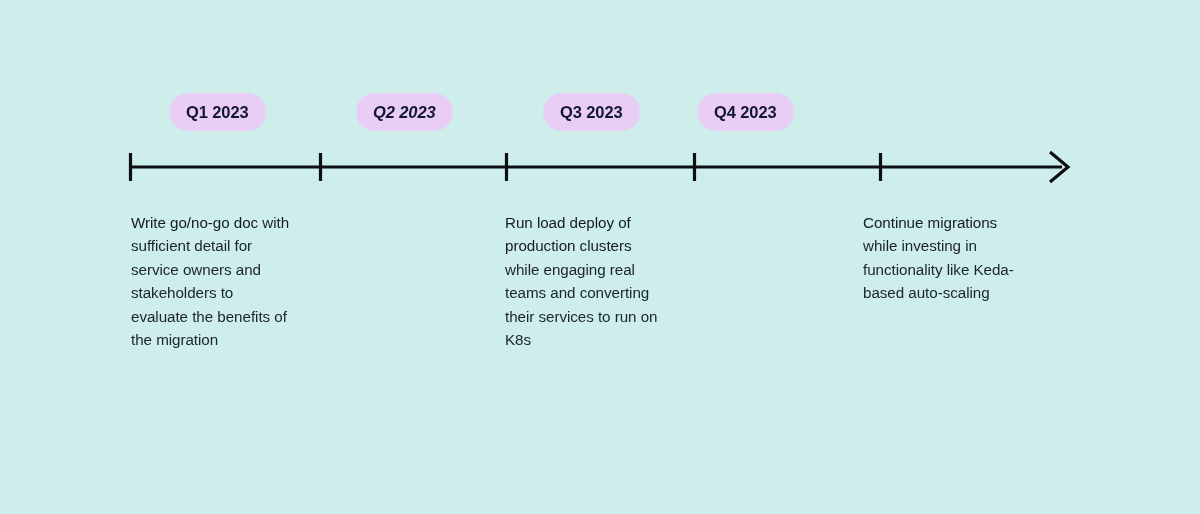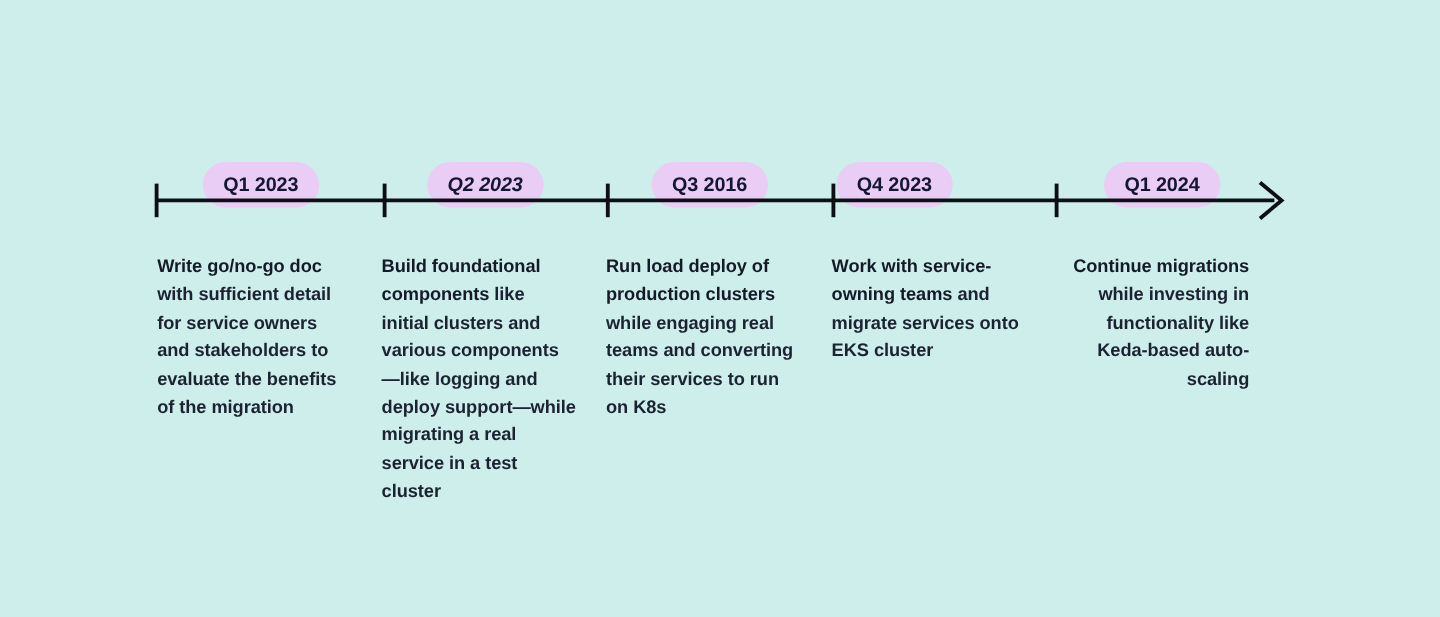--- a/index.html
+++ b/index.html
@@ -38,21 +38,20 @@
     border-radius: 19px;
     background: #eacdf4;
     color: #141733;
     font-size: 16.5px;
     font-weight: 700;
     letter-spacing: -0.1px;
     text-align: center;
     padding: 0 17px;
     white-space: nowrap;
     box-sizing: border-box;
-    margin-top: 42px;
   }
 
   
   .axis {
     position: absolute;
     left: 0;
     top: 0;
     width: 1200px;
     height: 514px;
     pointer-events: none;
@@ -69,38 +68,37 @@
   .col {
     position: absolute;
     top: 0;
     width: 162px;
     font-size: 15.2px;
     line-height: 23.4px;
     color: #1b2231;
     letter-spacing: -0.05px;
   }
   .col .lead {
-    font-weight: 700;
+    font-weight: 400;
     color: #141a28;
   }
   .col .rest {
-    font-weight: 700;
+    font-weight: 400;
   }
 </style>
 </head>
 <body>
 
 <div id="timeline-figure">
 
   <div class="pill-row">
     <div class="pill" style="left:40px;">Q1 2023</div>
     <div class="pill" style="left:227px;font-style:italic;">Q2 2023</div>
-    <div class="pill" style="left:414px;">Q3 2016</div>
+    <div class="pill" style="left:414px;">Q3 2023</div>
     <div class="pill" style="left:568px;">Q4 2023</div>
-    <div class="pill" style="left:791px;">Q1 2024</div>
   </div>
 
   <svg class="axis" viewBox="0 0 1200 514">
 
     <line x1="130" y1="167" x2="1062" y2="167" stroke="#0d0f14" stroke-width="3.2"></line>
 
     <line x1="130.5" y1="153" x2="130.5" y2="181" stroke="#0d0f14" stroke-width="3.2"></line>
     <line x1="320.5" y1="153" x2="320.5" y2="181" stroke="#0d0f14" stroke-width="3.2"></line>
     <line x1="506.5" y1="153" x2="506.5" y2="181" stroke="#0d0f14" stroke-width="3.2"></line>
     <line x1="694.5" y1="153" x2="694.5" y2="181" stroke="#0d0f14" stroke-width="3.2"></line>
@@ -108,30 +106,24 @@
 
     <polyline points="1050,152 1068,167 1050,182" fill="none" stroke="#0d0f14" stroke-width="3.2" stroke-linecap="butt" stroke-linejoin="miter"></polyline>
   </svg>
 
   <div class="columns">
 
     <div class="col" style="left:0px;">
       <span class="lead">Write go/no-go doc</span><span class="rest"> with sufficient detail for service owners and stakeholders to evaluate the benefits of the migration</span>
     </div>
 
-    <div class="col" style="left:187px;">
-      <span class="lead">Build foundational components</span><span class="rest"> like initial clusters and various components—like logging and deploy support—while migrating a real service in a test cluster</span>
-    </div>
 
     <div class="col" style="left:374px;">
       <span class="lead">Run load deploy of production clusters</span><span class="rest"> while engaging real teams and converting their services to run on K8s</span>
     </div>
 
-    <div class="col" style="left:562px;">
-      <span class="lead">Work with service-owning teams</span><span class="rest"> and migrate services onto EKS cluster</span>
-    </div>
 
-    <div class="col" style="left:748px;text-align:right;">
+    <div class="col" style="left:732px;">
       <span class="lead">Continue migrations</span><span class="rest"> while investing in functionality like Keda-based auto-scaling</span>
     </div>
 
   </div>
 </div>
 
 </body></html>

